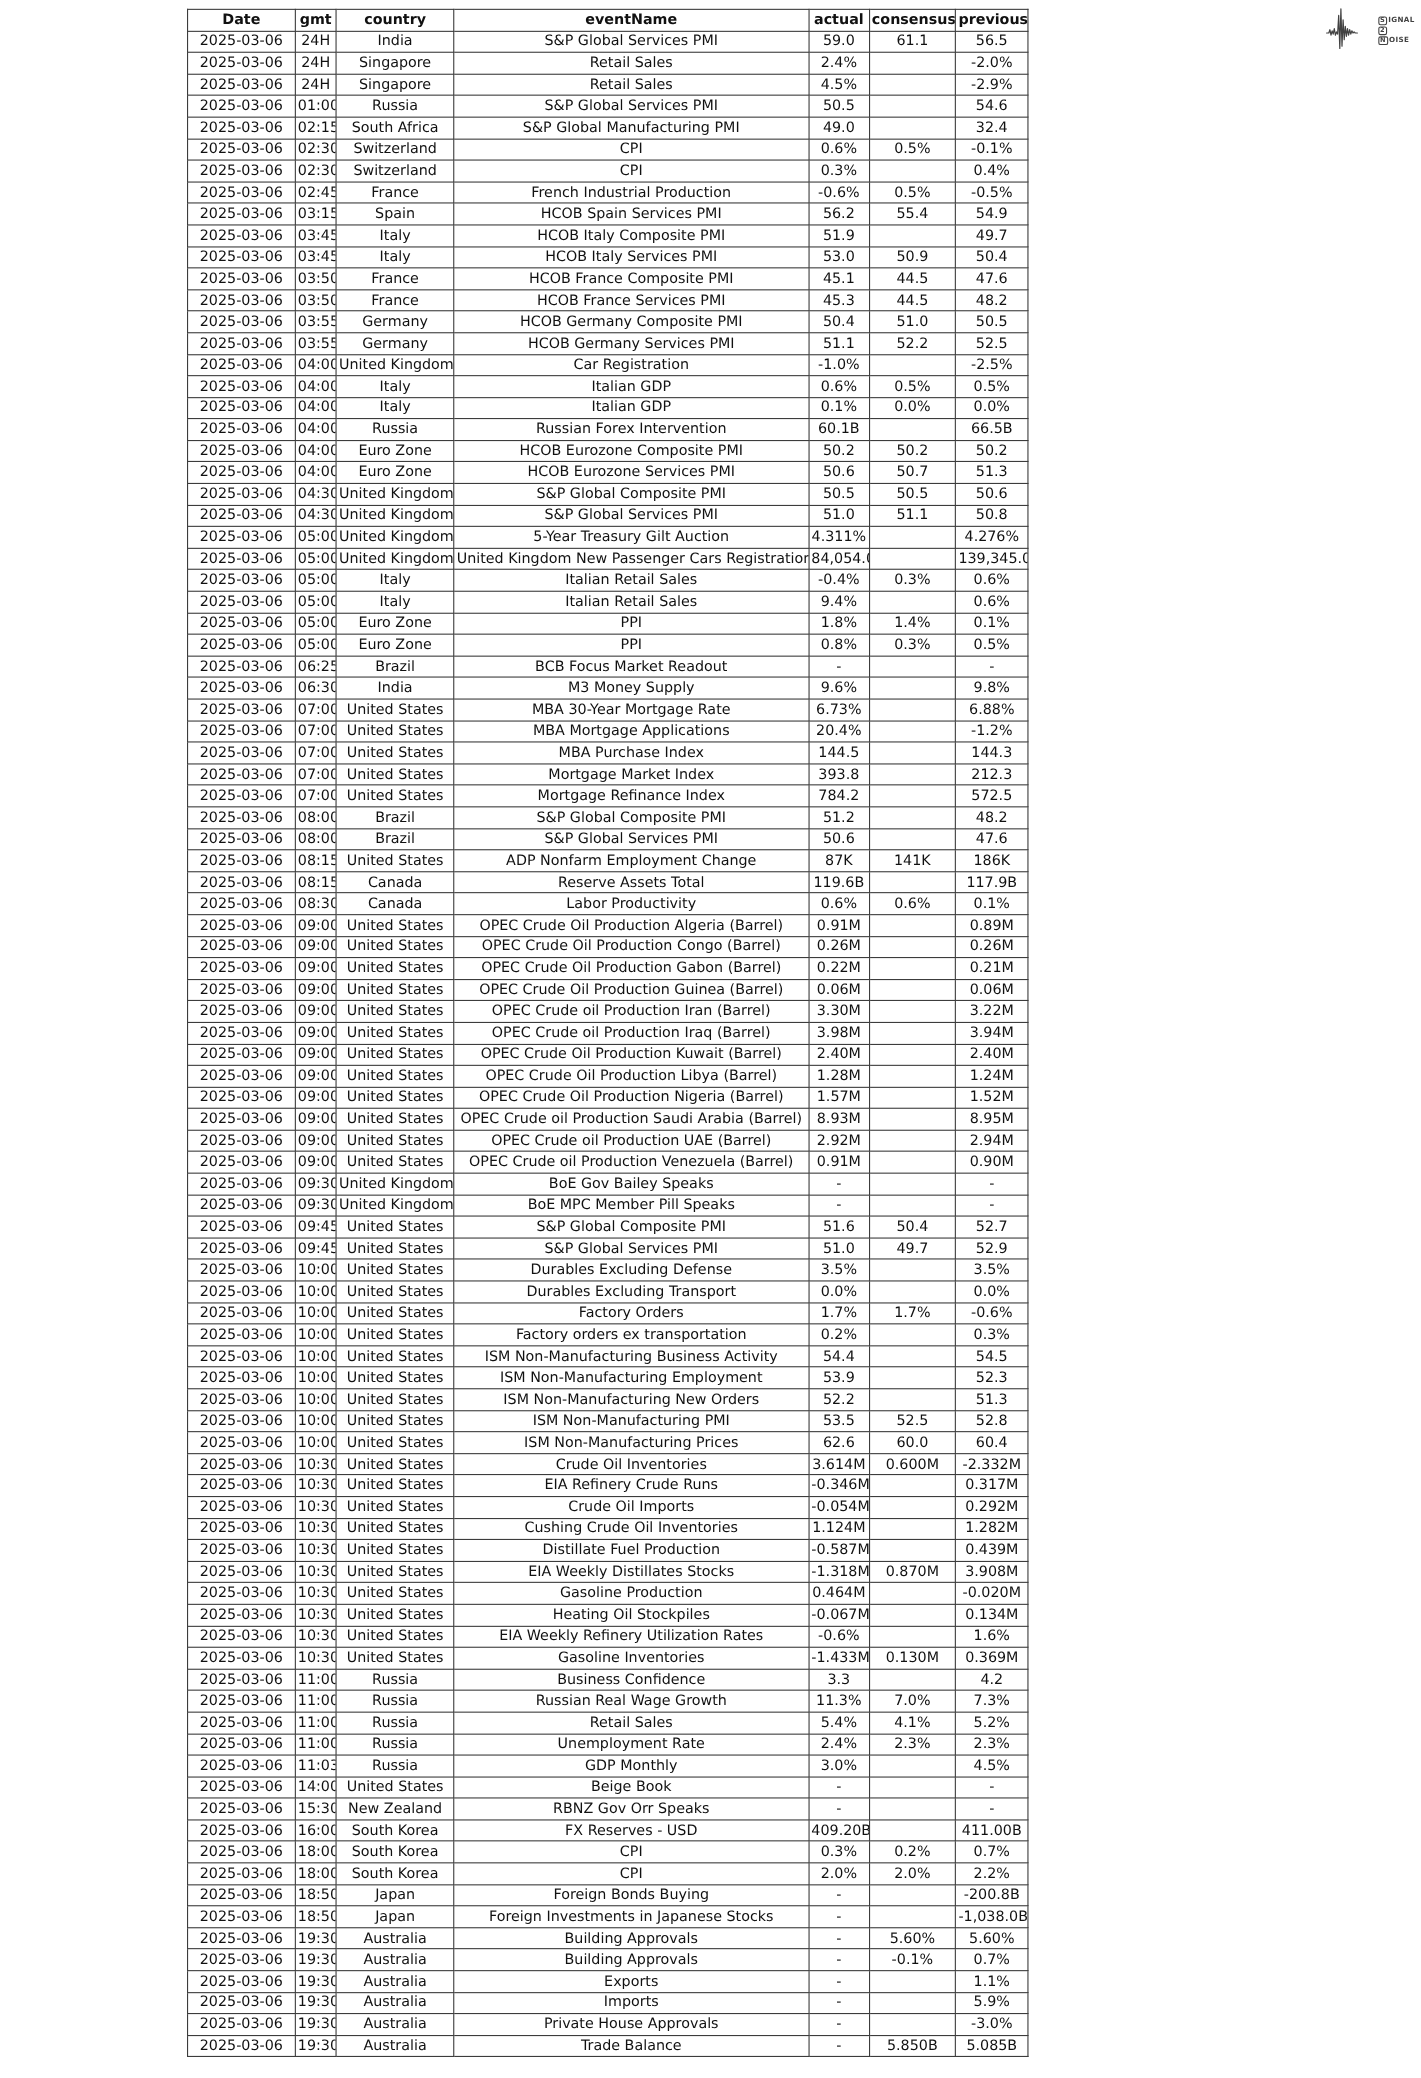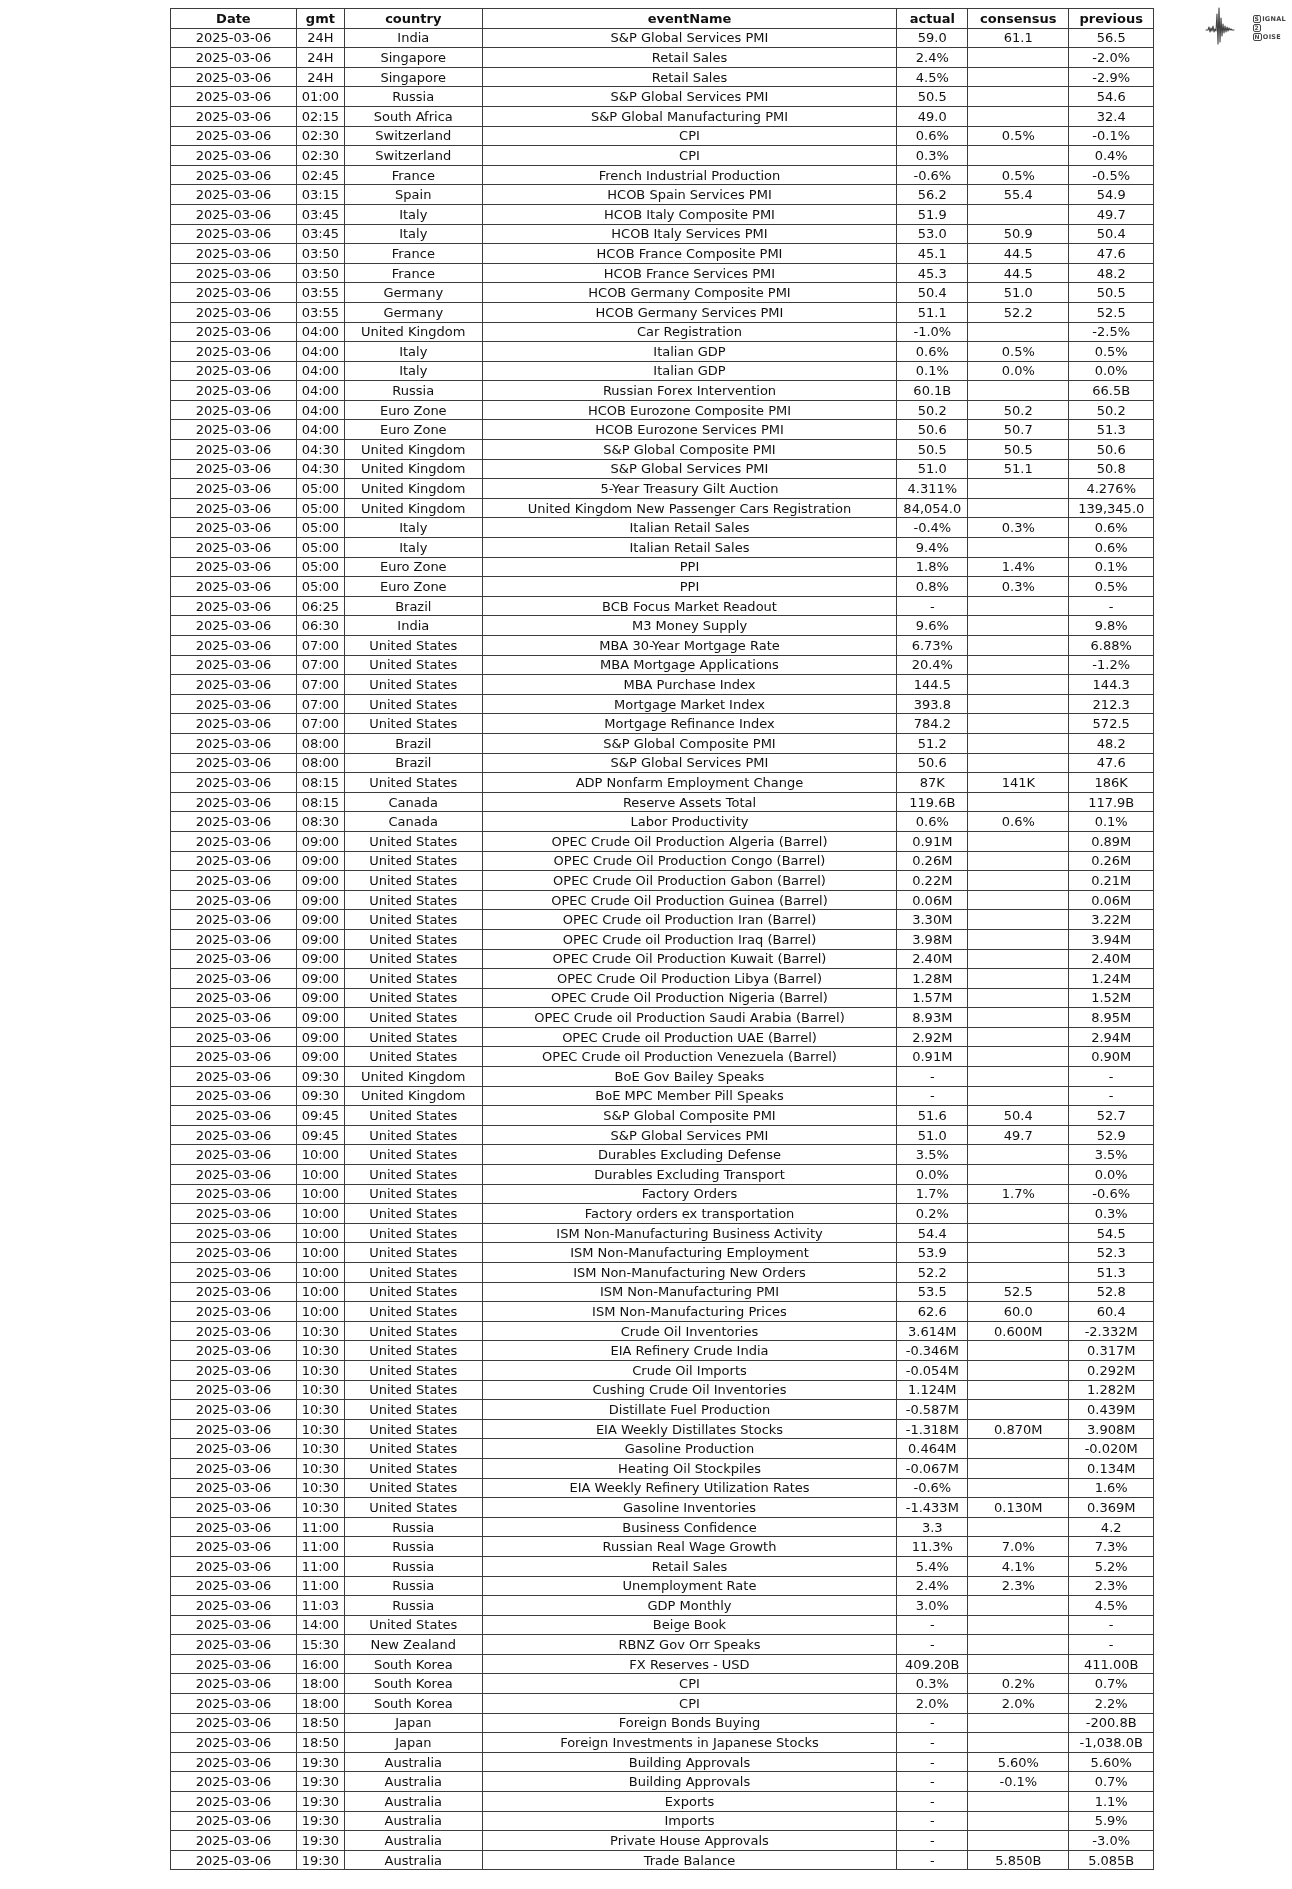--- a/index.html
+++ b/index.html
@@ -9,21 +9,21 @@
     height: 1889px;
     background: #ffffff;
     font-family: "DejaVu Sans", sans-serif;
     color: #111;
     overflow: hidden;
   }
   table.calendar {
     position: absolute;
     left: 170px;
     top: 8px;
-    width: 984px;
+    width: 765px;
     border-collapse: collapse;
     table-layout: fixed;
     font-size: 13px;
   }
   table.calendar th, table.calendar td {
     border: 1px solid #3c3c3c;
     height: 18.6px;
     padding: 0 2px;
     text-align: center;
     vertical-align: middle;
@@ -42,21 +42,21 @@
     opacity: 0.85;
   }
   .wm-text { display: flex; flex-direction: column; gap: 1px; }
   .wm-line {
     font-size: 6.5px;
     font-weight: bold;
     letter-spacing: 0.3px;
     color: #222;
     line-height: 7px;
     display: flex;
-    align-items: center;
+    align-items: flex-start;
   }
   .wm-box {
     display: inline-block;
     border: 1px solid #222;
     border-radius: 2px;
     padding: 0 1px;
     margin-right: 1px;
     font-size: 6px;
     line-height: 6px;
   }
@@ -710,21 +710,21 @@
           <td>United States</td>
           <td>Crude Oil Inventories</td>
           <td>3.614M</td>
           <td>0.600M</td>
           <td>-2.332M</td>
         </tr>
         <tr>
           <td>2025-03-06</td>
           <td>10:30</td>
           <td>United States</td>
-          <td>EIA Refinery Crude India</td>
+          <td>EIA Refinery Crude Runs</td>
           <td>-0.346M</td>
           <td></td>
           <td>0.317M</td>
         </tr>
         <tr>
           <td>2025-03-06</td>
           <td>10:30</td>
           <td>United States</td>
           <td>Crude Oil Imports</td>
           <td>-0.054M</td>

